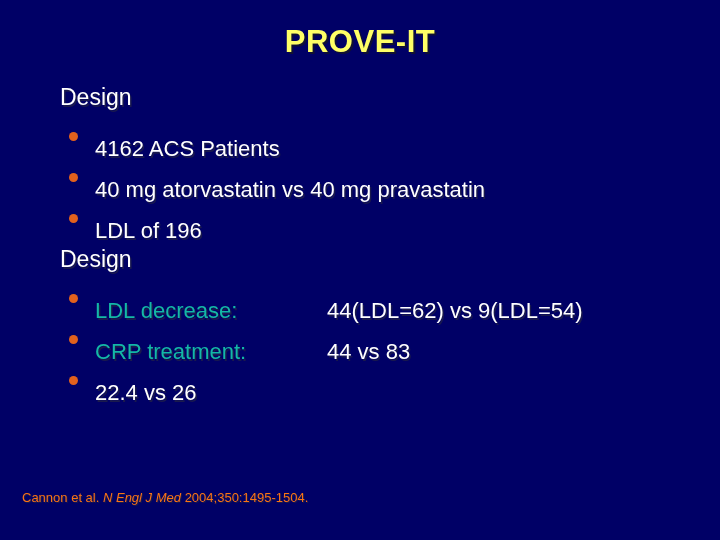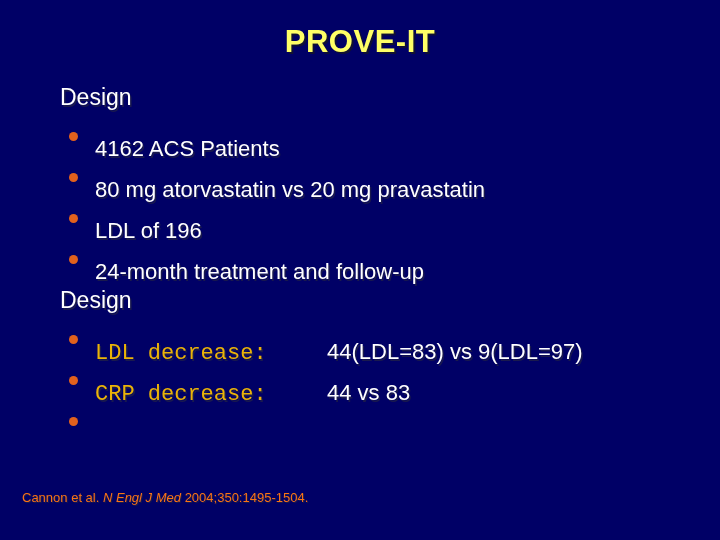--- a/index.html
+++ b/index.html
@@ -77,24 +77,23 @@
     font-size: 22px;
     color: #ffffff;
     white-space: nowrap;
     text-shadow: 1.5px 1.5px 0 #1a1a4d;
     margin-top: 8px;
   }
   .bullet-label {
     display: inline-block;
     width: 232px;
     font-size: 22px;
-    color: #eab308;
+    color: #14b8a6;
     white-space: nowrap;
     text-shadow: 1.5px 1.5px 0 #1a1a4d;
-    font-family: Liberation Mono, monospace;
   }
   .bullet-value {
     font-size: 22px;
     color: #ffffff;
     white-space: nowrap;
     text-shadow: 1.5px 1.5px 0 #1a1a4d;
   }
 
   .gap-before-results { height: 6px; }
 
@@ -123,51 +122,48 @@
 
     <div class="section-head">Design</div>
 
     <div class="bullet-row">
       <span class="bullet-dot"></span>
       <span class="bullet-text">4162 ACS Patients</span>
     </div>
 
     <div class="bullet-row">
       <span class="bullet-dot"></span>
-      <span class="bullet-text">80 mg atorvastatin vs 20 mg pravastatin</span>
+      <span class="bullet-text">40 mg atorvastatin vs 40 mg pravastatin</span>
     </div>
 
     <div class="bullet-row">
       <span class="bullet-dot"></span>
       <span class="bullet-text">LDL of 196</span>
     </div>
 
-    <div class="bullet-row">
-      <span class="bullet-dot"></span>
-      <span class="bullet-text">24-month treatment and follow-up</span>
-    </div>
 
     <div class="gap-before-results"></div>
 
     <div class="section-head">Design</div>
 
     <div class="bullet-row">
       <span class="bullet-dot"></span>
       <span class="bullet-label">LDL decrease:</span>
-      <span class="bullet-value">44(LDL=83) vs 9(LDL=97)</span>
+      <span class="bullet-value">44(LDL=62) vs 9(LDL=54)</span>
     </div>
 
     <div class="bullet-row">
       <span class="bullet-dot"></span>
-      <span class="bullet-label">CRP decrease:</span>
+      <span class="bullet-label">CRP treatment:</span>
       <span class="bullet-value">44 vs 83</span>
     </div>
 
     <div class="bullet-row">
       <span class="bullet-dot"></span>
+      <span class="bullet-value">22.4 vs 26</span>
     </div>
 
   </div>
 
   <div class="citation">
     <span>Cannon et al.</span>
     <span class="journal">N Engl J Med</span>
     <span>2004;350:1495-1504.</span>
   </div>
 

